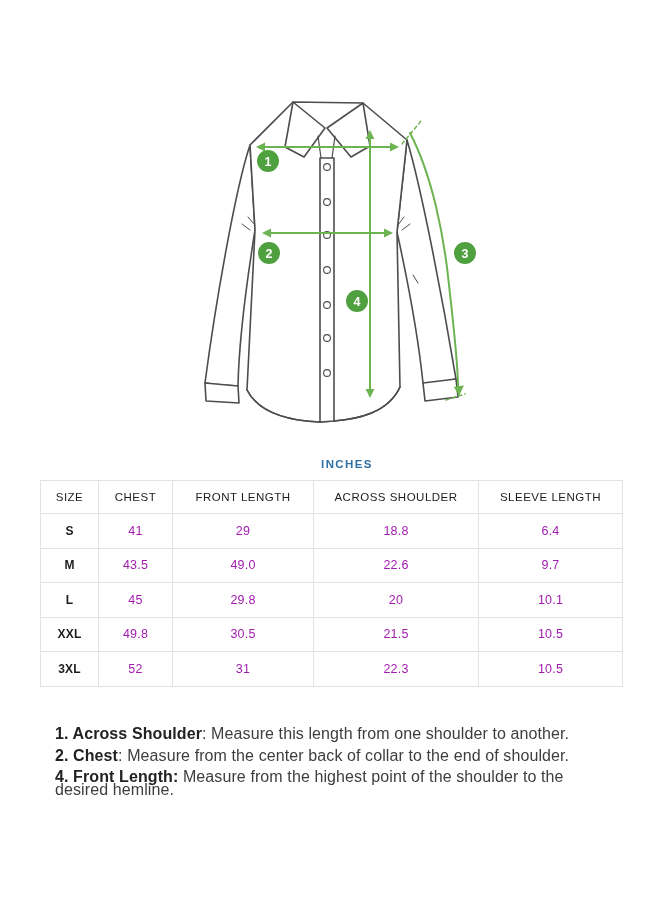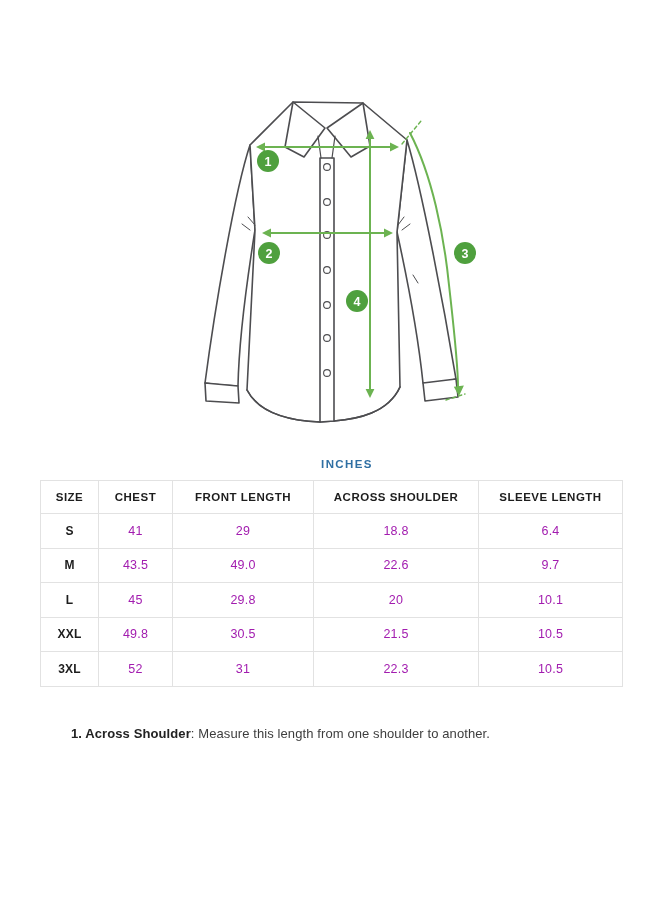--- a/index.html
+++ b/index.html
@@ -18,27 +18,27 @@
   }
 
   table.size-table{
     position:absolute;left:40px;top:480px;width:582px;
     border-collapse:collapse;table-layout:fixed;background:#ffffff;
   }
   .size-table th,.size-table td{
     border:1px solid #e2e2e2;text-align:center;vertical-align:middle;padding:0;
   }
   .size-table th{
-    height:32px;font-size:11.5px;font-weight:bold;color:#1d1d1d;letter-spacing:.5px;
+    height:32px;font-size:11.5px;font-weight:normal;color:#1d1d1d;letter-spacing:.5px;
   }
   .size-table td{height:33.5px;font-size:12.5px;color:#a21caf;letter-spacing:.2px;}
   .size-table td.size{font-weight:bold;font-size:12px;color:#1d1d1d;}
 
   .notes{position:absolute;left:55px;top:727px;width:560px;}
-  .note{font-size:13px;color:#3d3d3d;line-height:13px;margin-bottom:8.6px;letter-spacing:.1px;margin-left:16px;}
+  .note{font-size:16px;color:#3d3d3d;line-height:13px;margin-bottom:8.6px;letter-spacing:.1px;}
   .note .b{font-weight:bold;color:#222222;}
 
   .svg-marker-text{
     fill:#ffffff;font-weight:bold;font-size:12.5px;text-anchor:middle;
     font-family:"Liberation Sans",sans-serif;
   }
 </style>
 </head>
 <body>
 
@@ -176,15 +176,21 @@
         <td>22.3</td>
         <td>10.5</td>
       </tr>
     </tbody>
   </table>
 
   <div class="notes">
     <div class="note">
       <span class="b">1. Across Shoulder</span><span>: Measure this length from one shoulder to another.</span>
     </div>
+    <div class="note">
+      <span class="b">2. Chest</span><span>: Measure from the center back of collar to the end of shoulder.</span>
+    </div>
+    <div class="note">
+      <span class="b">4. Front Length:</span><span> Measure from the highest point of the shoulder to the desired hemline.</span>
+    </div>
   </div>
 
 </div>
 
 </body></html>

